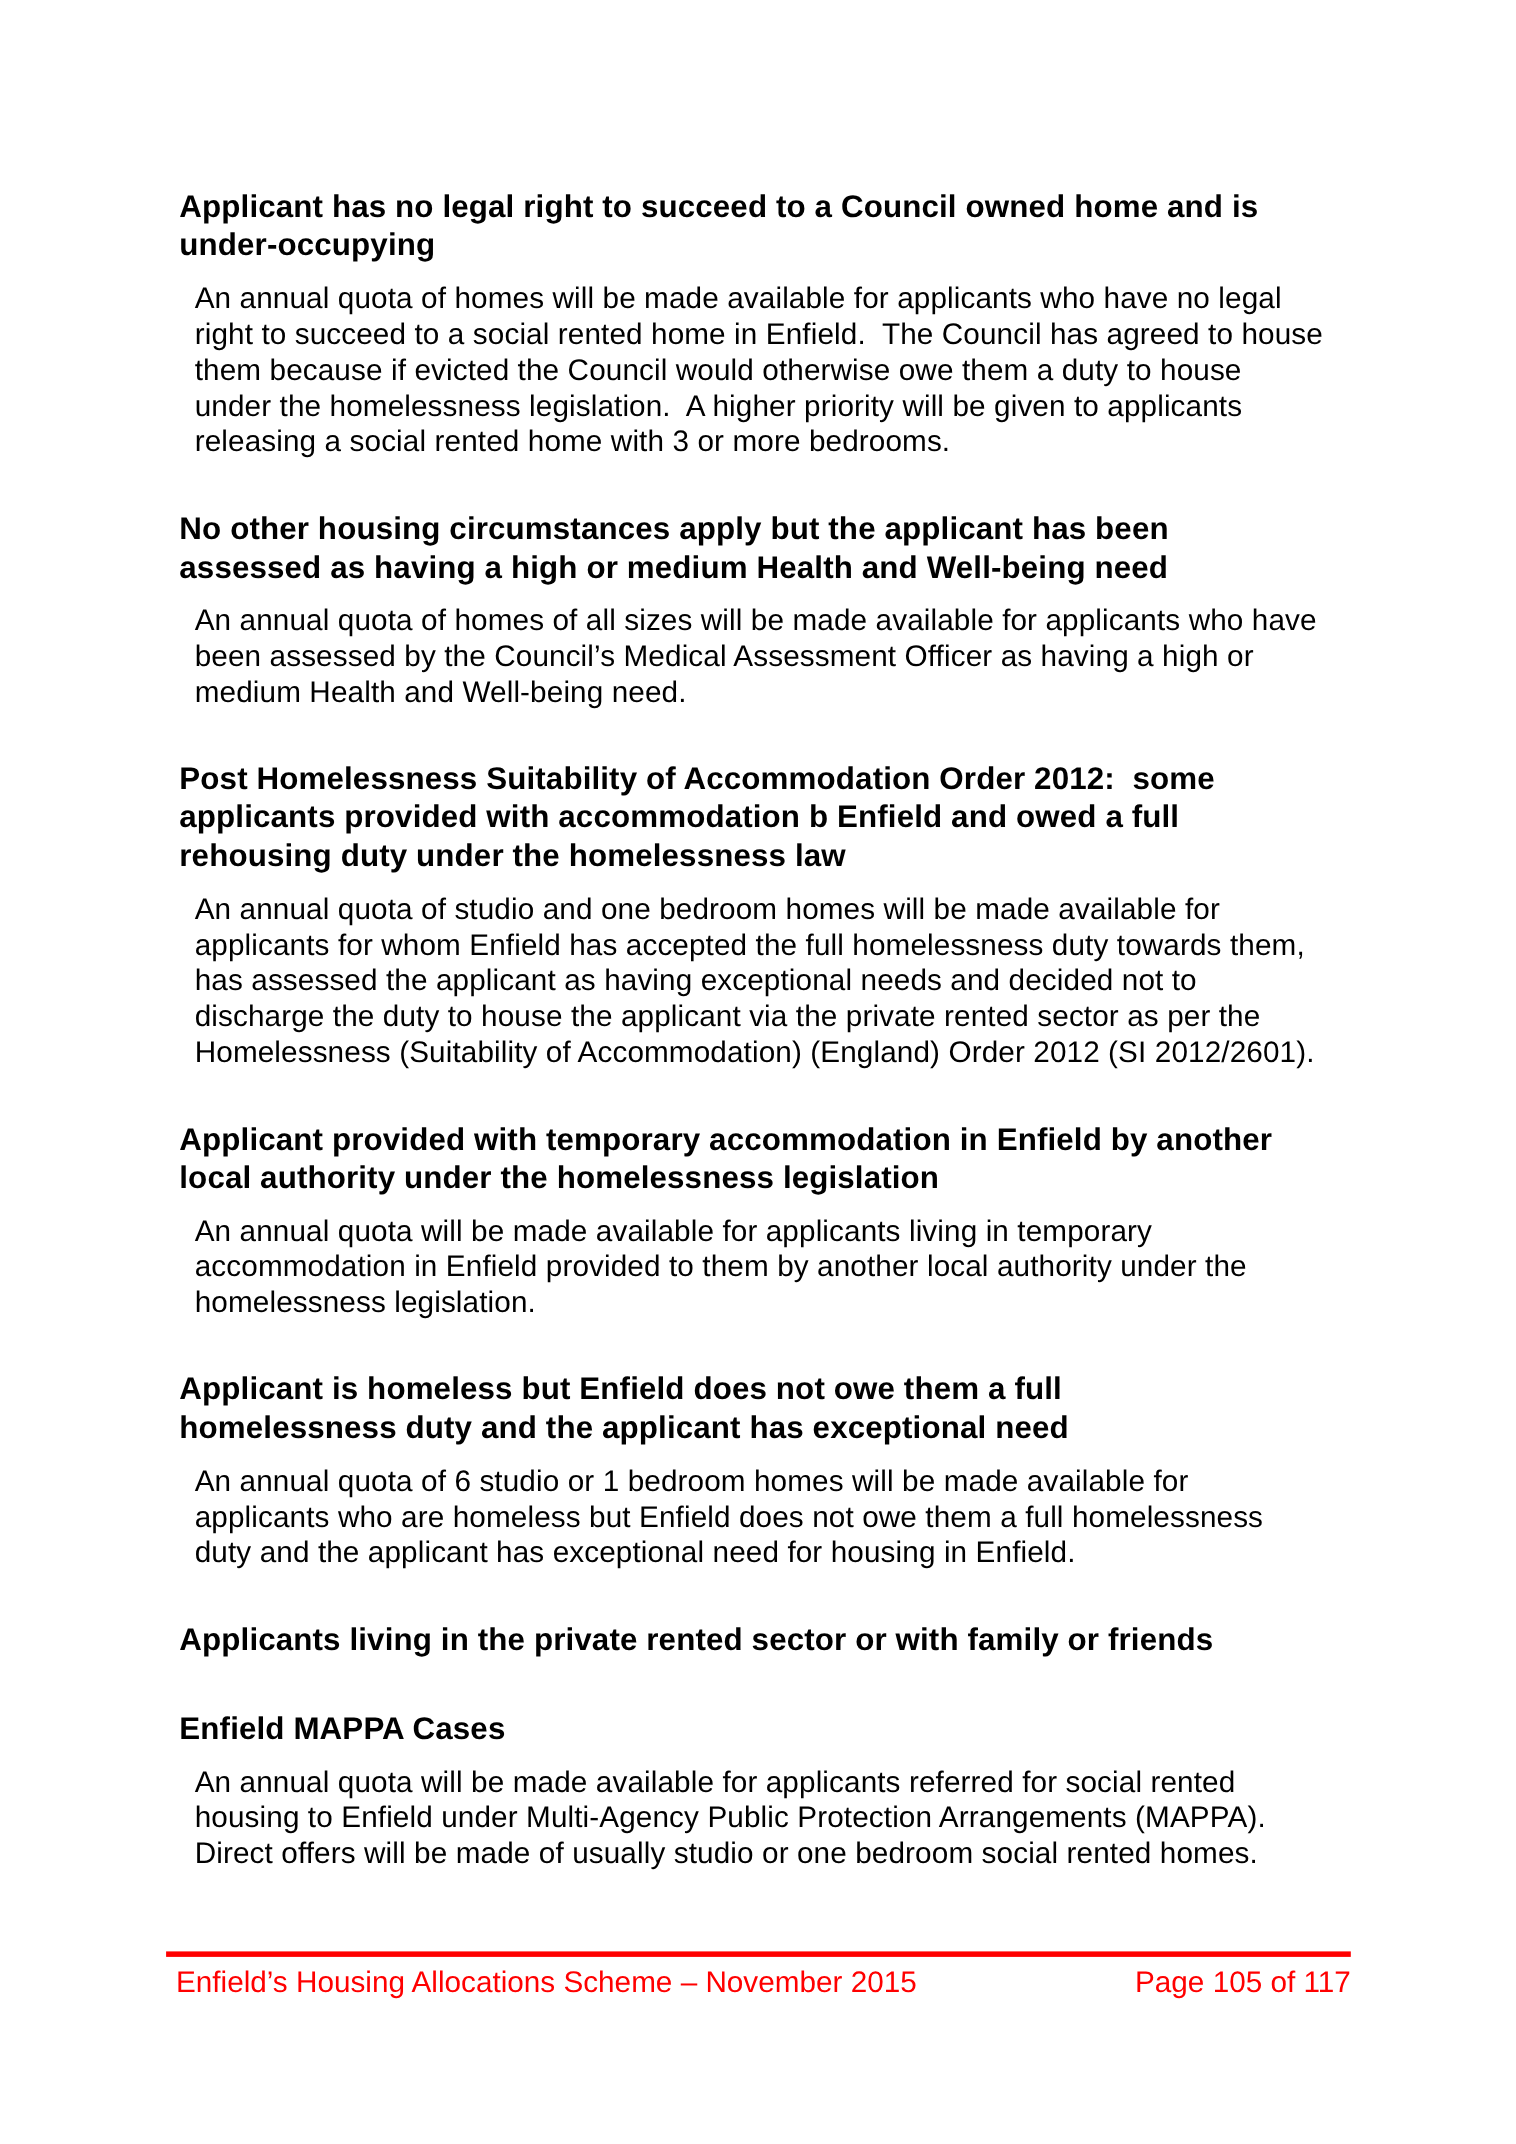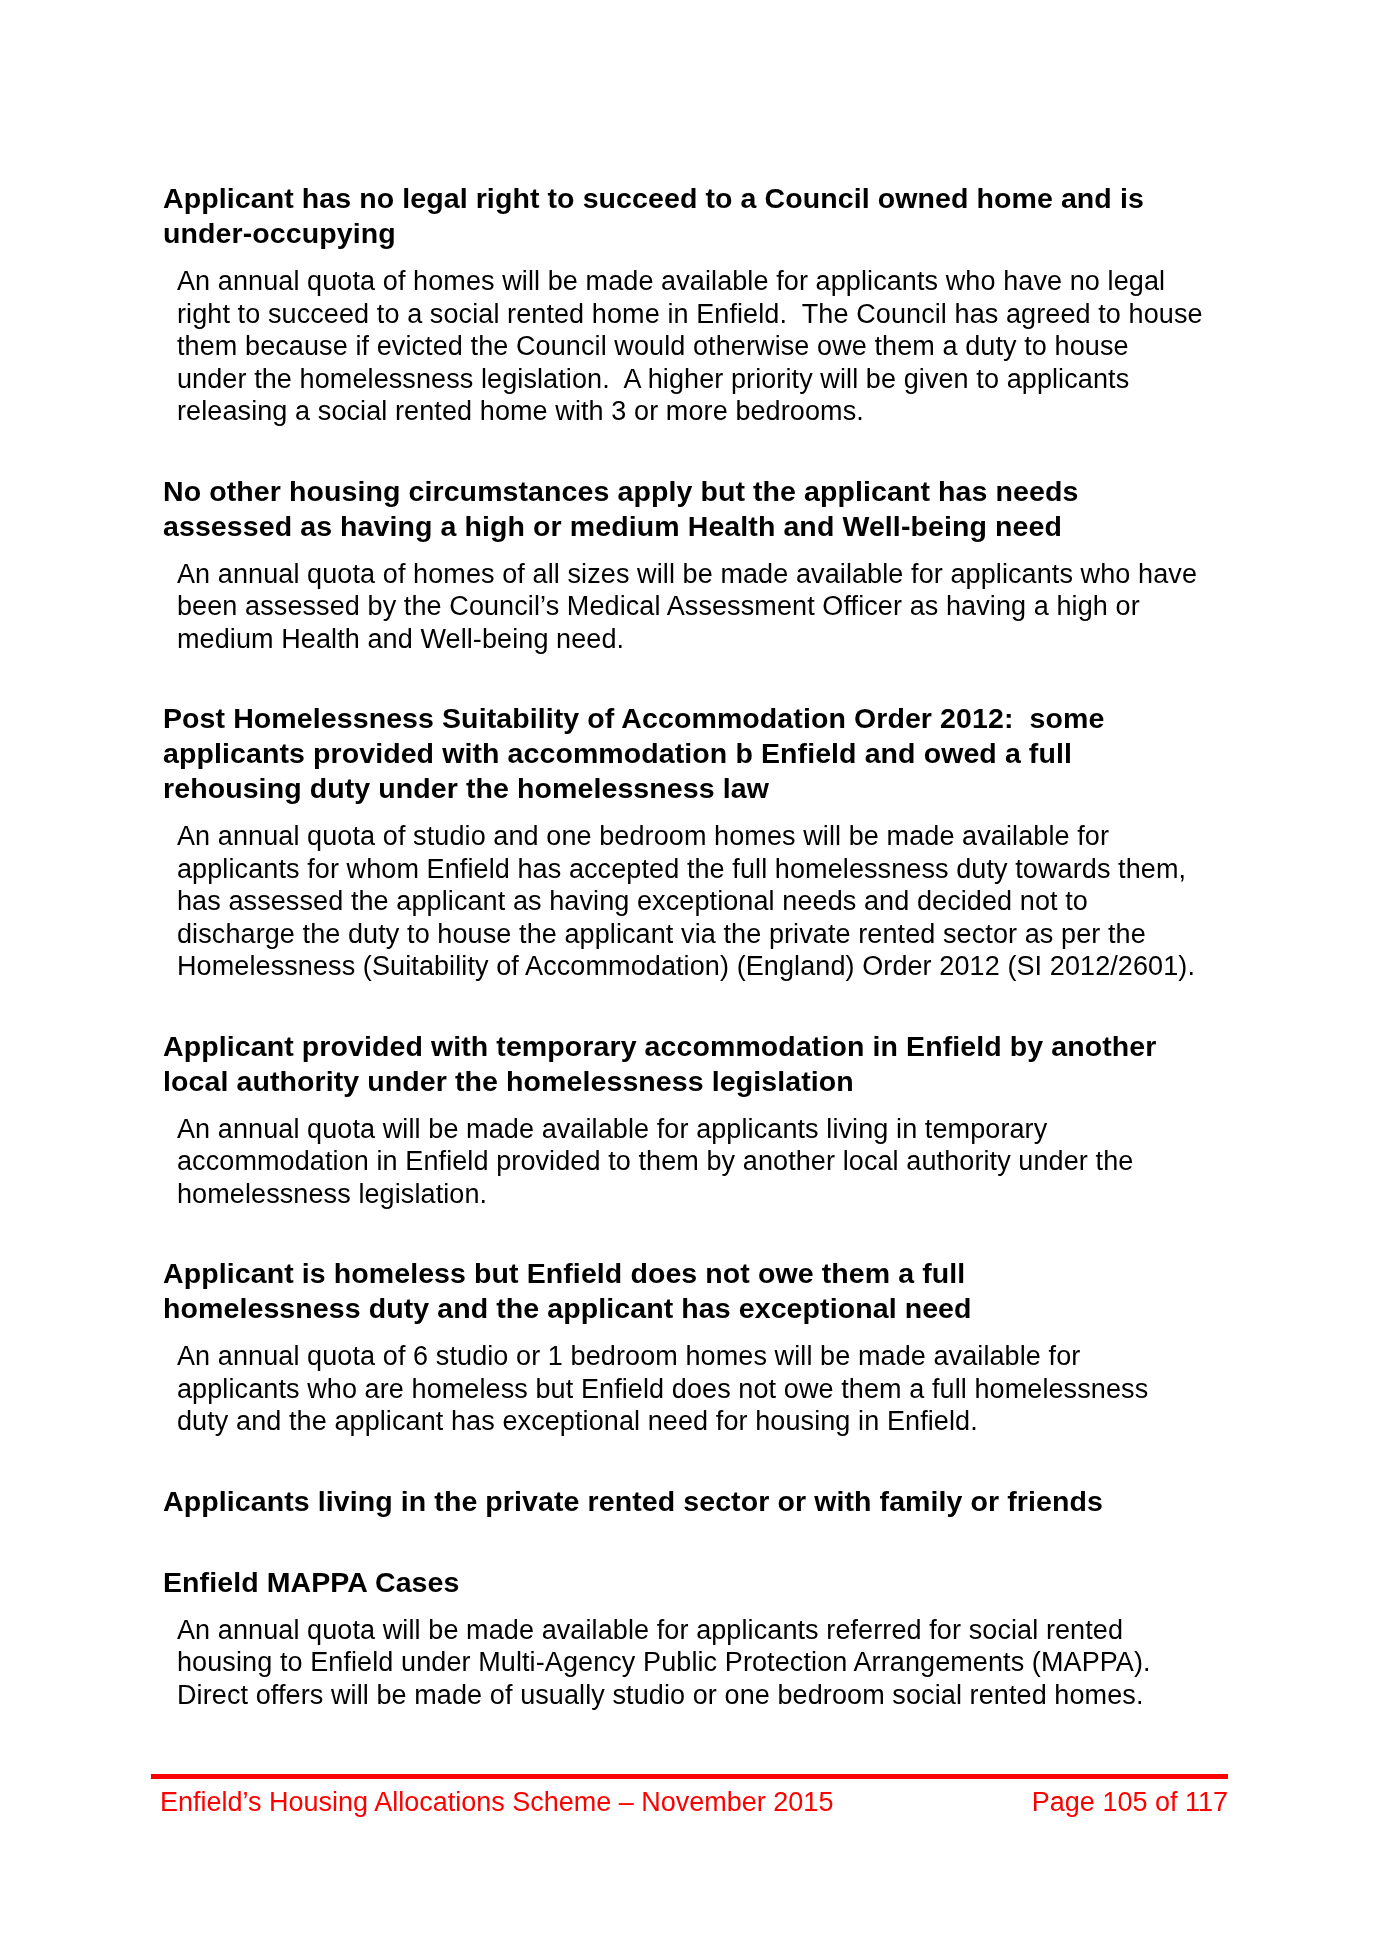--- a/index.html
+++ b/index.html
@@ -19,21 +19,21 @@
     width: 1100px;
   }
   .section h2 {
     font-size: 28.5px;
     line-height: 35px;
     font-weight: bold;
     margin: 46px 0 9px 0;
     white-space: pre;
     letter-spacing: 0.1px;
   }
-  .section:first-of-type h2 { margin-top: 15px; }
+  .section:first-of-type h2 { margin-top: 5px; }
   .section h2.tight { margin-bottom: 2px; }
   .section p {
     font-size: 27px;
     line-height: 32.5px;
     margin: 14px;
     white-space: pre;
     letter-spacing: 0.1px;
   }
   .footer {
     position: absolute;
@@ -66,21 +66,21 @@
     <h2>Applicant has no legal right to succeed to a Council owned home and is
 under-occupying</h2>
     <p>An annual quota of homes will be made available for applicants who have no legal
 right to succeed to a social rented home in Enfield.  The Council has agreed to house
 them because if evicted the Council would otherwise owe them a duty to house
 under the homelessness legislation.  A higher priority will be given to applicants
 releasing a social rented home with 3 or more bedrooms.</p>
   </section>
 
   <section class="section">
-    <h2>No other housing circumstances apply but the applicant has needs
+    <h2>No other housing circumstances apply but the applicant has been
 assessed as having a high or medium Health and Well-being need</h2>
     <p>An annual quota of homes of all sizes will be made available for applicants who have
 been assessed by the Council’s Medical Assessment Officer as having a high or
 medium Health and Well-being need.</p>
   </section>
 
   <section class="section">
     <h2>Post Homelessness Suitability of Accommodation Order 2012:  some
 applicants provided with accommodation b Enfield and owed a full
 rehousing duty under the homelessness law</h2>

